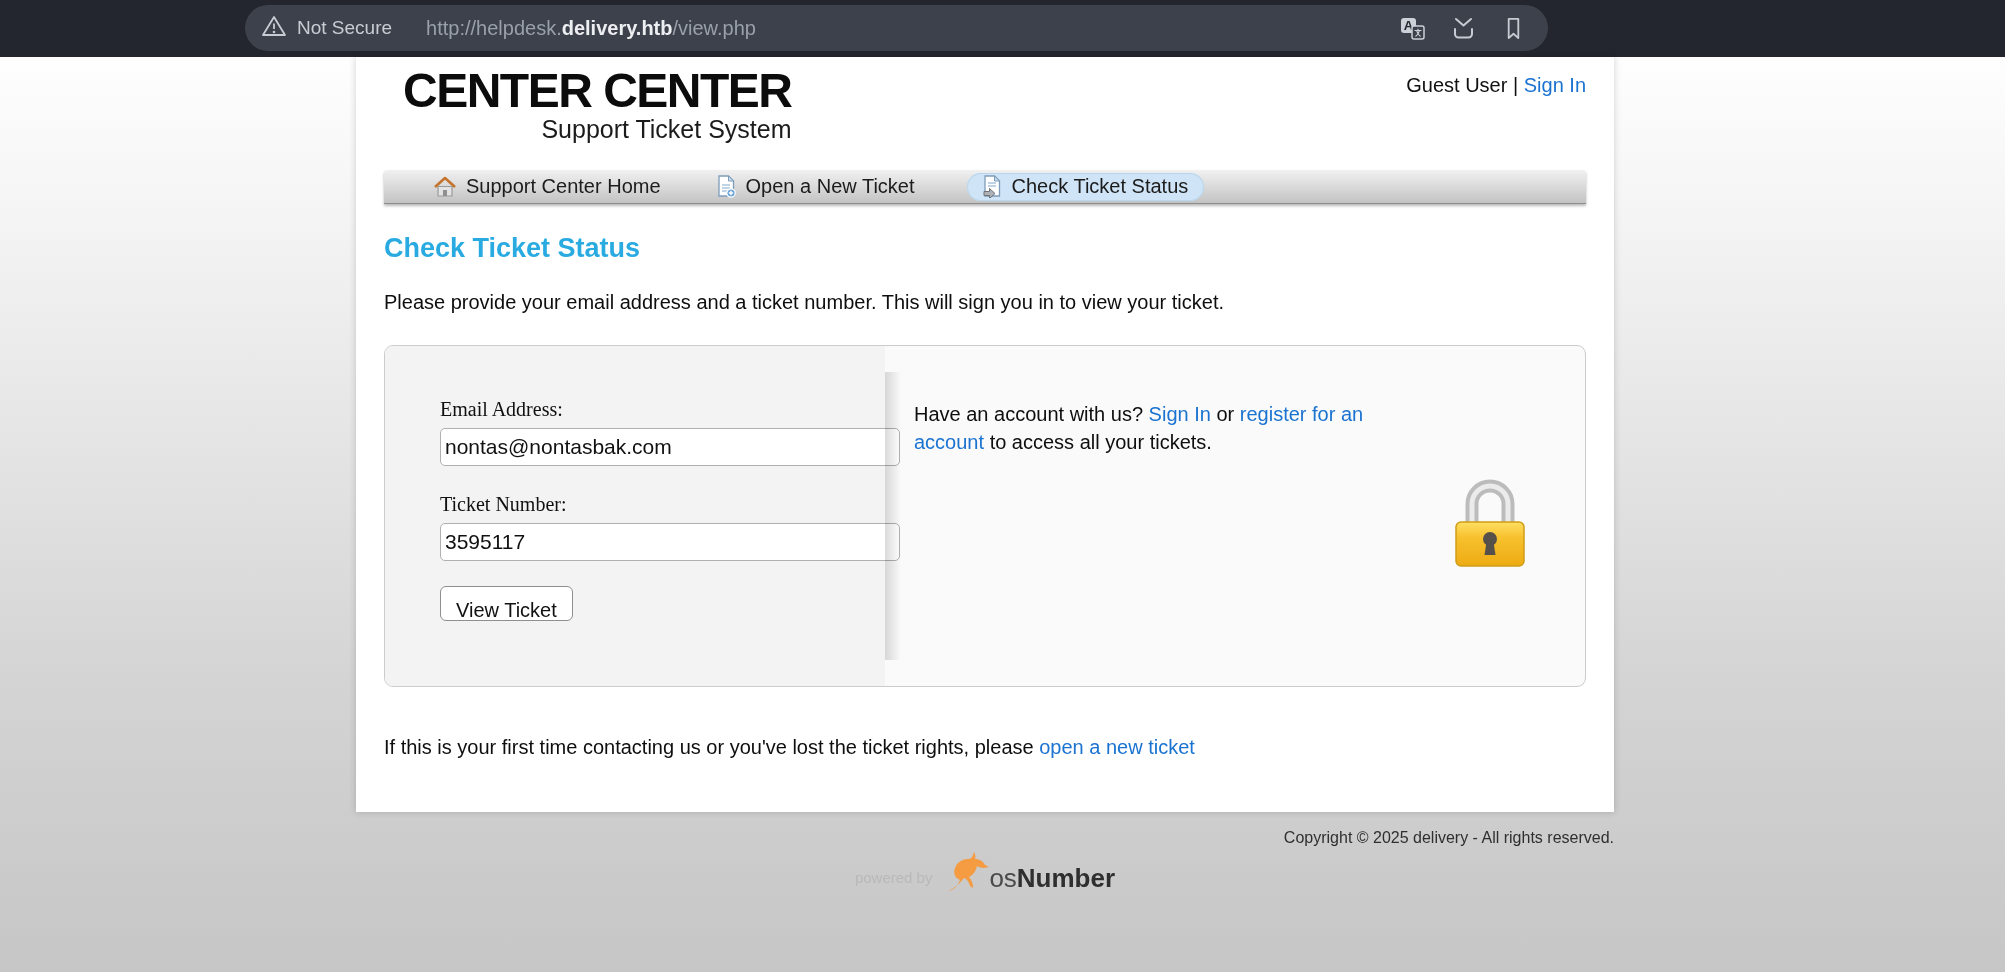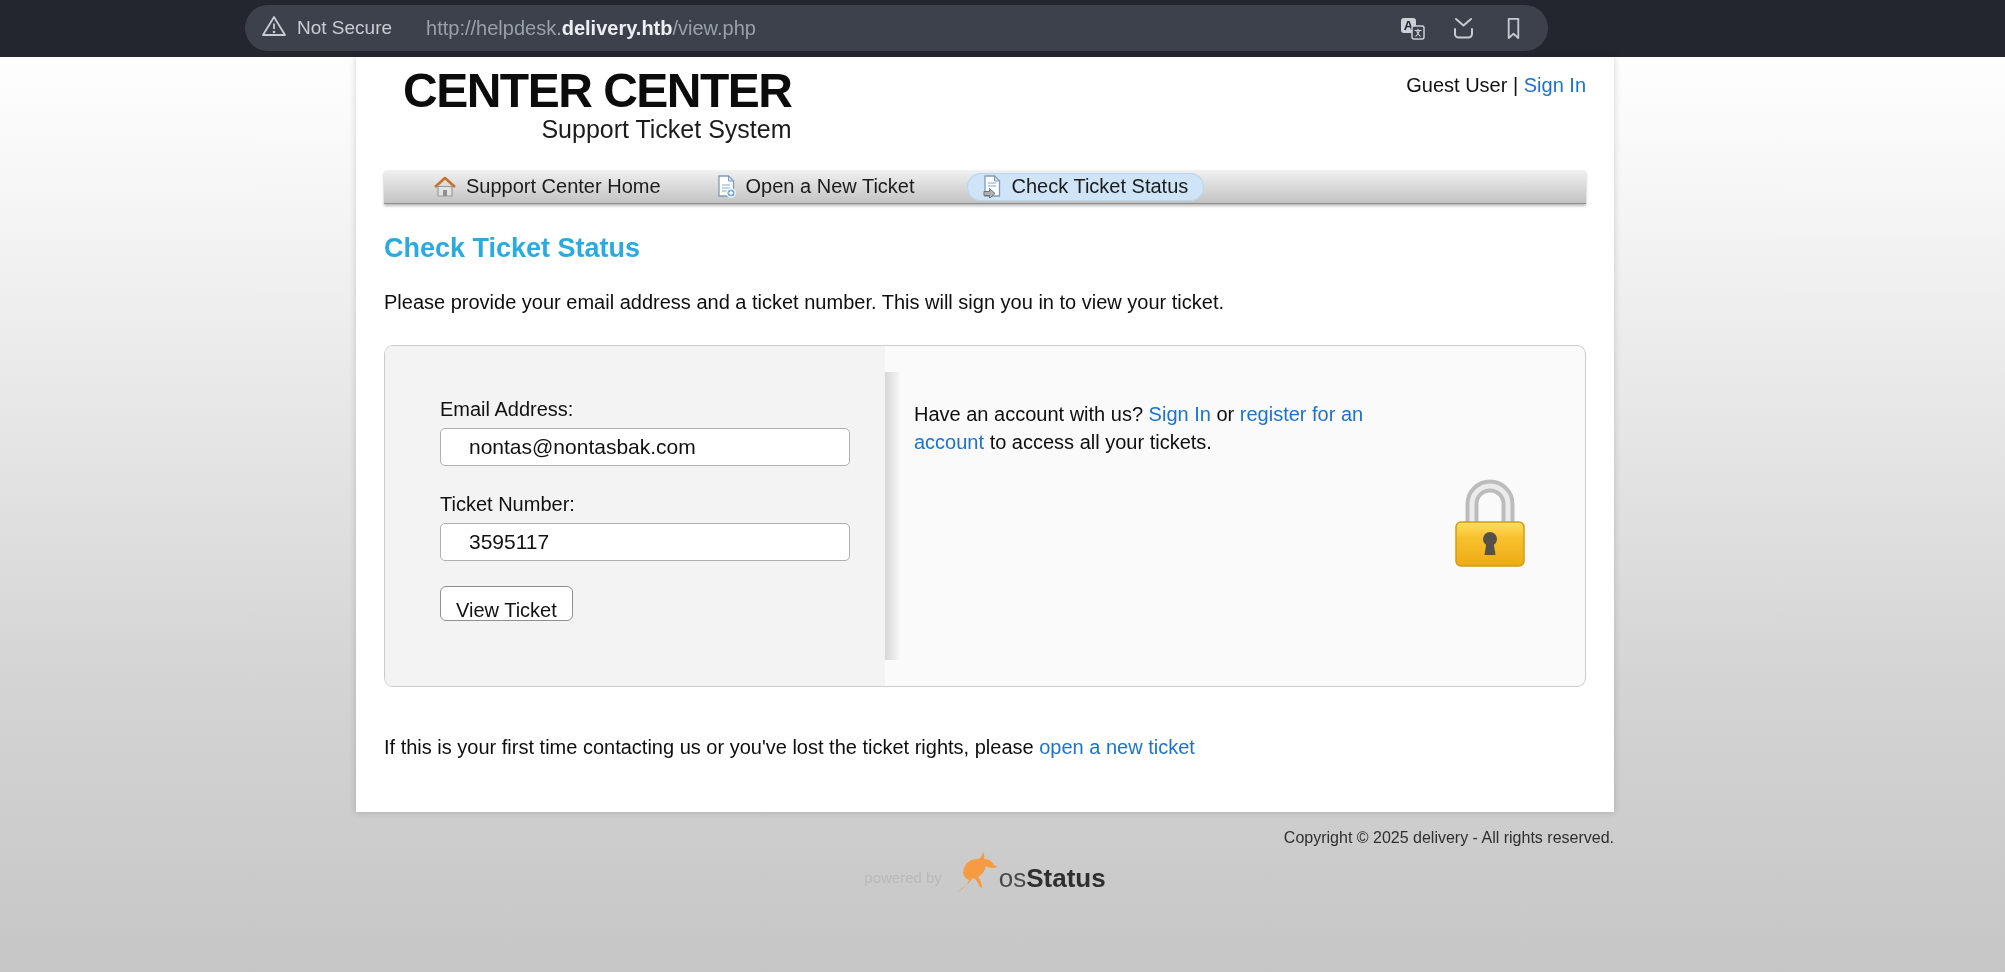--- a/index.html
+++ b/index.html
@@ -70,24 +70,24 @@
   }
   .form-col {
     position:absolute; left:0; top:0; bottom:0; width:500px;
     background:#f3f3f3; border-radius:8px 0 0 8px;
     padding:52px 0 0 55px;
   }
   .form-col::after {
     content:""; position:absolute; top:26px; bottom:26px; right:-16px; width:16px;
     background:linear-gradient(to right, rgba(0,0,0,0.14), rgba(0,0,0,0));
   }
-  .field-label { font-size:20px; color:#101010; margin-bottom:7px; }
+  .field-label { font-size:20px; color:#101010; margin-bottom:7px;font-family:Liberation Serif, serif; }
   .text-input {
-    width:410px; height:38px; font-family:"Liberation Sans",sans-serif;
-    font-size:21px; color:#111; padding:0 28px;
+    width:460px; height:38px; font-family:"Liberation Sans",sans-serif;
+    font-size:21px; color:#111; padding:0 4px;
     border:1px solid #b0b0b0; border-radius:5px; background:#fff; outline:none;
     margin-bottom:27px; display:block;
   }
   .view-btn {
     margin-top:-2px; height:35px; padding:12px 15px; font-family:"Liberation Sans",sans-serif;
     font-size:20px; color:#111; background:#fff;
     border:1px solid #8f8f8f; border-radius:6px; cursor:pointer;
   }
   .account-col {
     position:absolute; left:529px; top:54px; width:478px;
@@ -249,16 +249,16 @@
 
   <div class="copyright">Copyright © 2025 delivery - All rights reserved.</div>
 
   <div class="poweredby">
     <span class="pb-text">powered by</span>
     <span class="kangaroo">
       <svg width="48" height="44" viewBox="0 0 48 44">
         <path d="M2 41 C9 39 13 34 15 29 C10 27 8 22 10 17 C12 11 18 8 23 8 C25 8 27 7 28 4 L29 1 C30 3 31 5 30 8 C34 8 38 10 40 14 L44 16 L39 17 C36 17 34 16 32 15 C31 20 28 24 24 26 C27 29 28 33 28 37 L25 35 C24 31 22 28 19 27 C16 31 10 37 2 41 Z" fill="#f59b42"></path>
       </svg>
     </span>
-    <span class="osticket-text"><span>os</span><b>Status</b></span>
+    <span class="osticket-text"><span>os</span><b>Number</b></span>
   </div>
 
 </div>
 
 </body></html>

